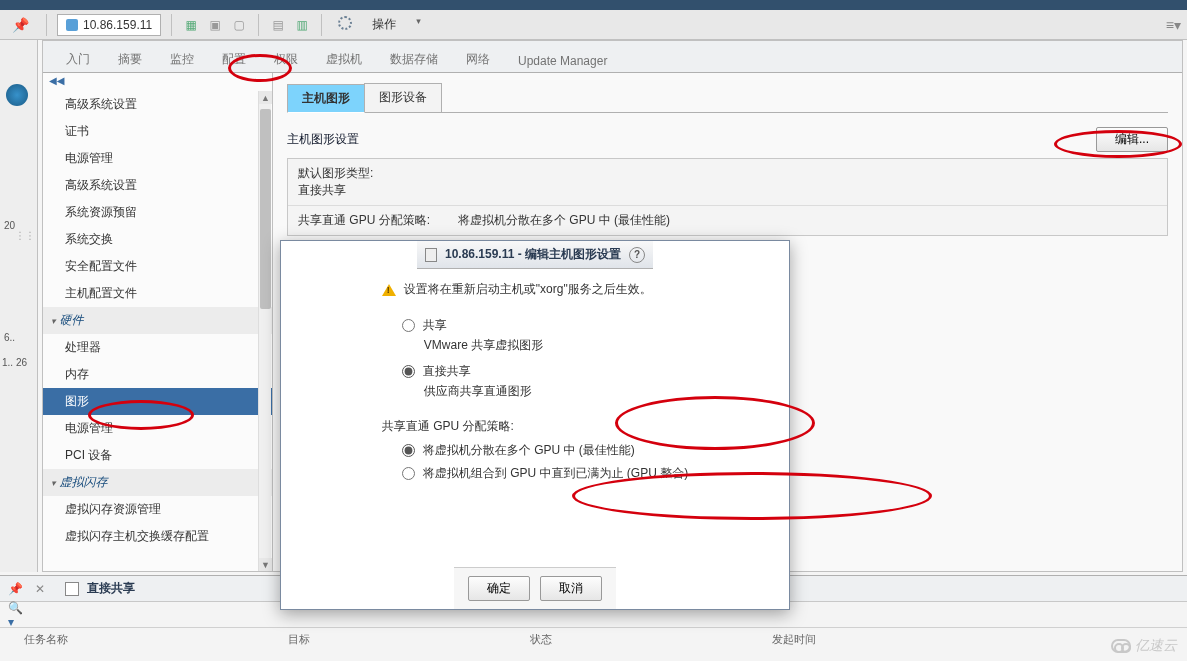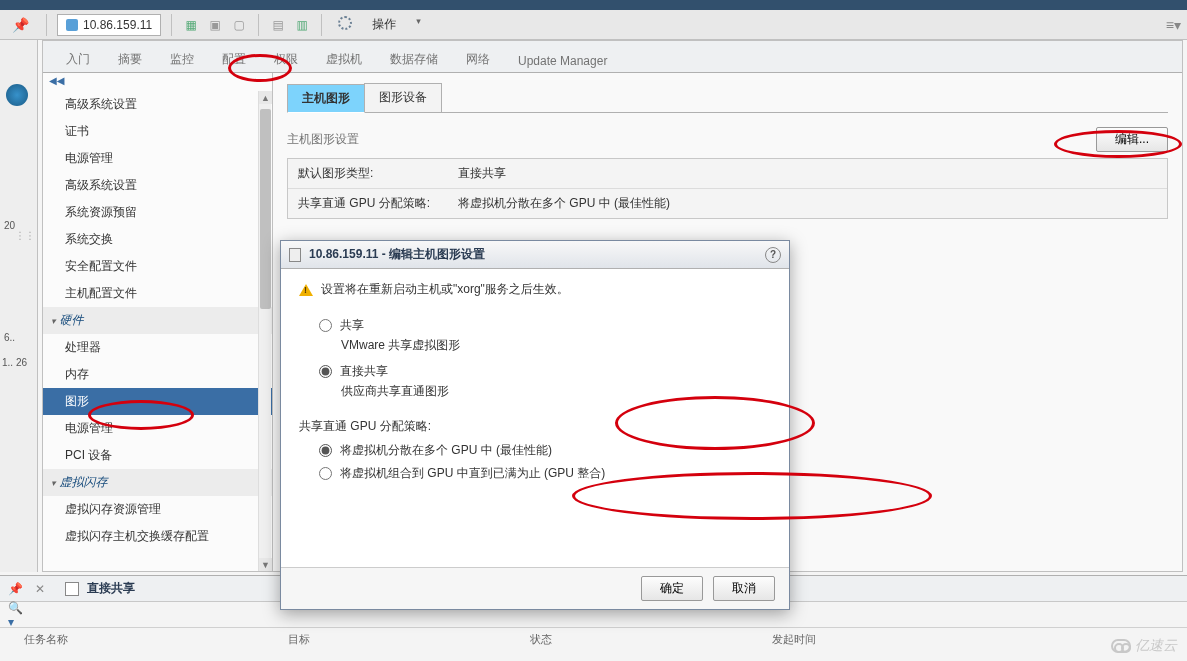--- a/index.html
+++ b/index.html
@@ -54,32 +54,32 @@
   .sb-scrollbar .arrow { position:absolute; left:0; width:13px; height:13px; display:flex; align-items:center; justify-content:center; color:#777; font-size:9px; background:#e8e8e8;}
   .sb-scrollbar .arrow.up{top:0;} .sb-scrollbar .arrow.down{bottom:0;}
 
   
   .detail { flex:1; padding:10px 14px; position:relative; }
   .subtabs { display:flex; gap:0; border-bottom:1px solid #b0b0b0; }
   .subtab { padding:5px 14px; border:1px solid #b0b0b0; border-bottom:none; background:#f3f3f3; cursor:pointer; margin-right:-1px; position:relative; }
   .subtab.active { background:#7dd3fc; font-weight:bold; border-bottom:1px solid #fff; top:1px; }
 
   .sec-title-row { display:flex; align-items:center; margin-top:14px; }
-  .sec-title { font-size:12px; color:#737373; }
+  .sec-title { font-size:12px; color:#0f172a; }
   .sec-edit { margin-left:auto; }
   .btn { background:linear-gradient(#fdfdfd,#e6e6e6); border:1px solid #999; border-radius:2px; padding:3px 18px; font-size:12px; cursor:pointer; }
 
   .props { margin-top:6px; border:1px solid #c8c8c8; background:#f4f4f4; }
   .prop-row { display:flex; padding:6px 10px; border-top:1px solid #dcdcdc; font-size:12px; }
-  .prop-row:first-child { border-top:none; }
+  .prop-row:first-child { border-top:none;flex-direction:column; }
   .prop-key { width:160px; color:#333; }
   .prop-val { flex:1; color:#333; }
 
   
-  .dialog { position:absolute; left:280px; top:240px; width:510px; min-height:370px; background:#fff; border:1px solid #7a8aa0; box-shadow:0 4px 16px rgba(0,0,0,.35); z-index:50; display:flex; flex-direction:column; }
+  .dialog { position:absolute; left:280px; top:240px; width:510px; min-height:370px; background:#fff; border:1px solid #7a8aa0; box-shadow:0 4px 16px rgba(0,0,0,.35); z-index:50; display:flex; flex-direction:column;align-items:center; }
   .dlg-title { height:28px; background:linear-gradient(#f8f8f8,#e0e4ea); border-bottom:1px solid #b0b0b0; display:flex; align-items:center; gap:8px; padding:0 8px; font-weight:bold; color:#2a3b52; }
   .dlg-help { margin-left:auto; width:16px; height:16px; border:1px solid #888; border-radius:50%; display:flex; align-items:center; justify-content:center; font-size:10px; color:#555; cursor:pointer;}
   .dlg-body { flex:1; padding:12px 18px 10px 18px; }
   .dlg-warn { display:flex; align-items:center; gap:8px; font-size:12px; margin-bottom:16px; color:#333;}
   .warn-icon { width:0; height:0; border-left:7px solid transparent; border-right:7px solid transparent; border-bottom:12px solid #f0b000; position:relative;}
   .warn-icon::after{content:"!"; position:absolute; left:-2px; top:1px; font-size:9px; font-weight:bold; color:#5a3c00;}
 
   .radio-row { display:flex; align-items:center; gap:8px; padding:3px 0 3px 20px; font-size:12px;}
   .radio-sub { padding:0 0 6px 42px; font-size:12px; color:#333;}
   .radio-head { font-size:12px; color:#333; margin:12px 0 4px 0; }

